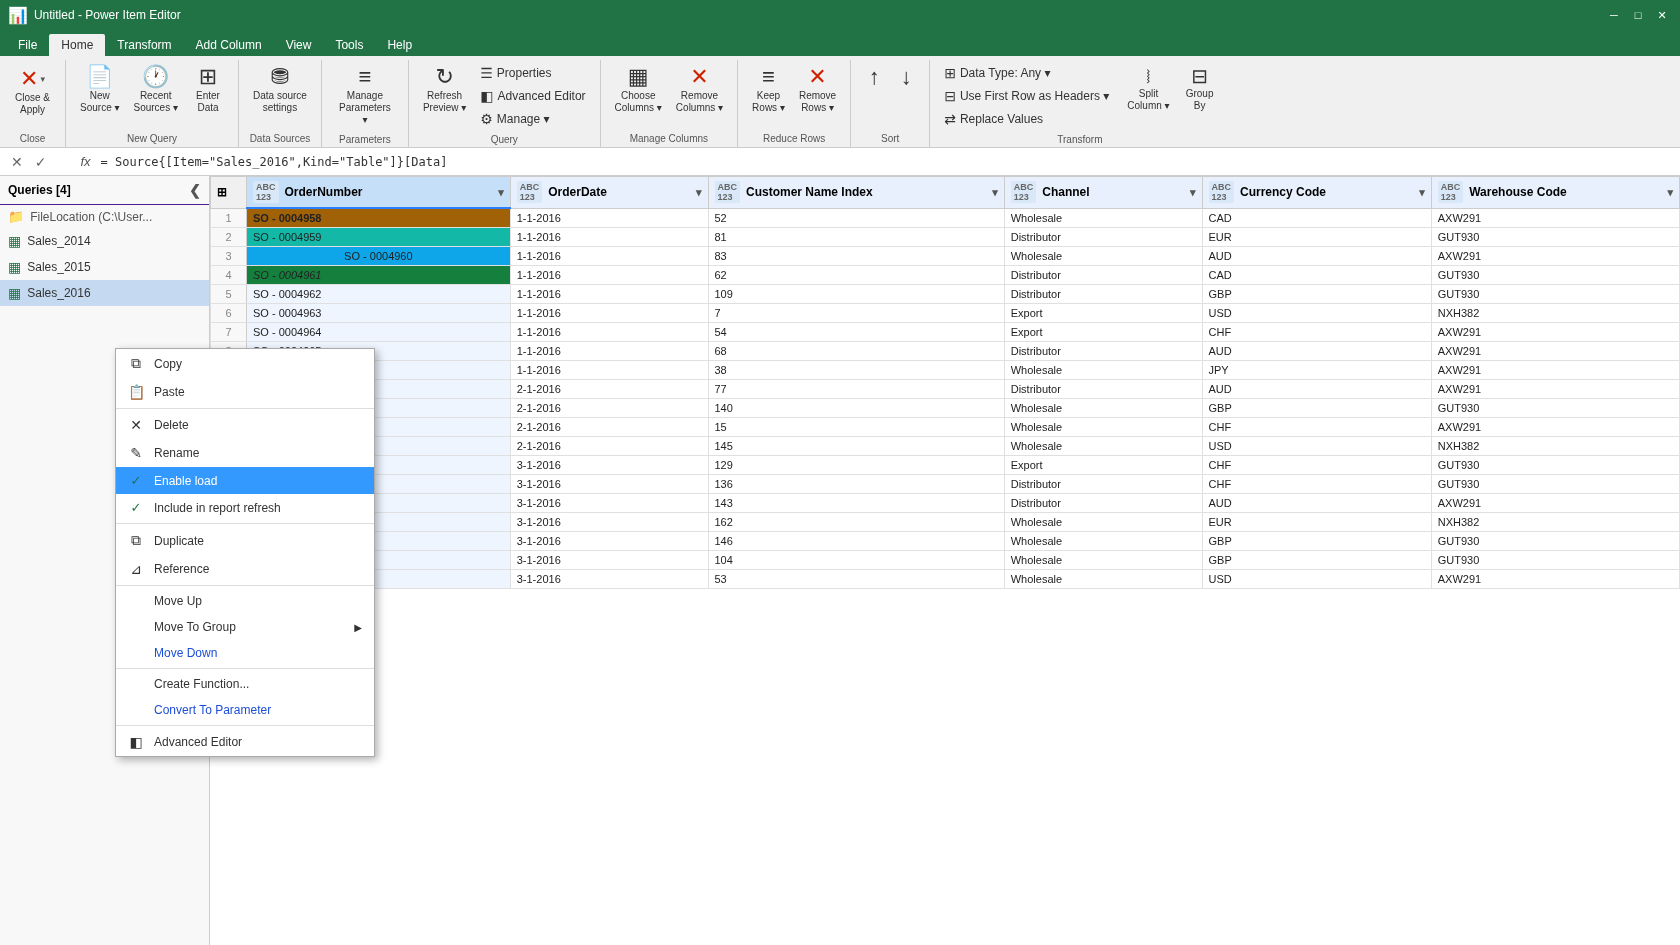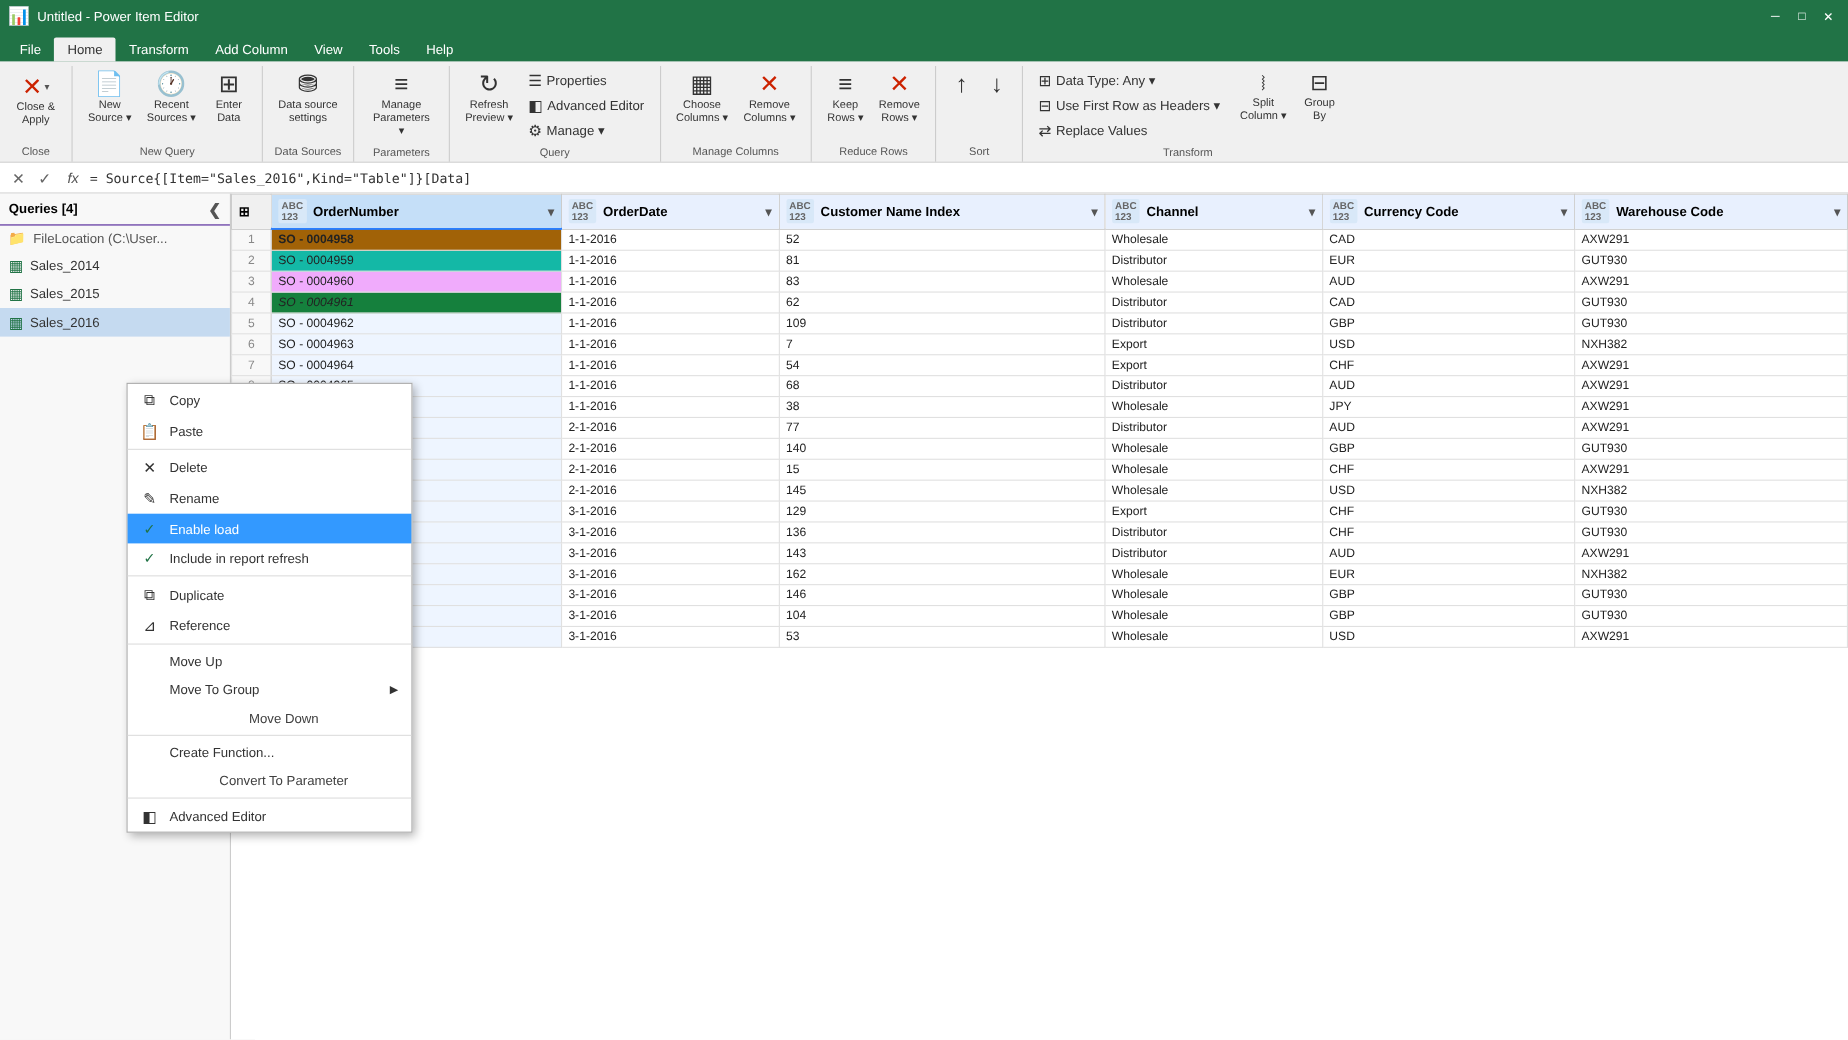--- a/index.html
+++ b/index.html
@@ -126,21 +126,21 @@
       background: white;
       border-bottom: 1px solid #ccc;
       display: flex;
       align-items: center;
       height: 28px;
       padding: 0 6px;
       gap: 6px;
     }
     .formula-bar-btns { display: flex; gap: 2px; align-items: center; }
     .formula-bar-btn { cursor: pointer; font-size: 14px; color: #666; padding: 2px 4px; border: 1px solid transparent; border-radius: 2px; }
-    .formula-bar-fx { font-style: italic; font-size: 13px; color: #555; padding: 0 4px; }
+    .formula-bar-fx { font-style: italic; font-size: 13px; color: #555; padding: 0 4px; margin-left: 19px; }
     .formula-input {
       flex: 1;
       border: none;
       outline: none;
       font-size: 12px;
       font-family: 'Consolas', monospace;
       color: #333;
       background: white;
     }
 
@@ -197,21 +197,21 @@
     .ctx-item {
       display: flex;
       align-items: center;
       padding: 6px 12px;
       cursor: pointer;
       gap: 10px;
       font-size: 12px;
       color: #333;
     }
     .ctx-item.highlighted { background: #3399ff; color: white; }
-    .ctx-item.disabled { color: #404040; cursor: default; justify-content: center; }
+    .ctx-item.disabled { color: #1d4ed8; cursor: default; }
     .ctx-item .ctx-icon { font-size: 14px; width: 16px; text-align: center; }
     .ctx-item .ctx-arrow { margin-left: auto; font-size: 10px; }
     .ctx-separator { border-top: 1px solid #ddd; margin: 2px 0; }
     .ctx-checkmark { width: 16px; text-align: center; font-size: 13px; color: #217346; }
 
     
     .data-area {
       flex: 1;
       overflow: auto;
       background: white;
@@ -583,21 +583,21 @@
       <td class="row-num">2</td>
       <td style="background:#14b8a6;">SO - 0004959</td>
       <td>1-1-2016</td>
       <td>81</td>
       <td>Distributor</td>
       <td>EUR</td>
       <td>GUT930</td>
     </tr>
           <tr>
       <td class="row-num">3</td>
-      <td style="background:#f0abfc;">SO - 0004960</td>
+      <td style="background:#0ea5e9;text-align:center;">SO - 0004960</td>
       <td>1-1-2016</td>
       <td>83</td>
       <td>Wholesale</td>
       <td>AUD</td>
       <td>AXW291</td>
     </tr>
           <tr>
       <td class="row-num">4</td>
       <td style="background:#15803d;font-style:italic;">SO - 0004961</td>
       <td>1-1-2016</td>

